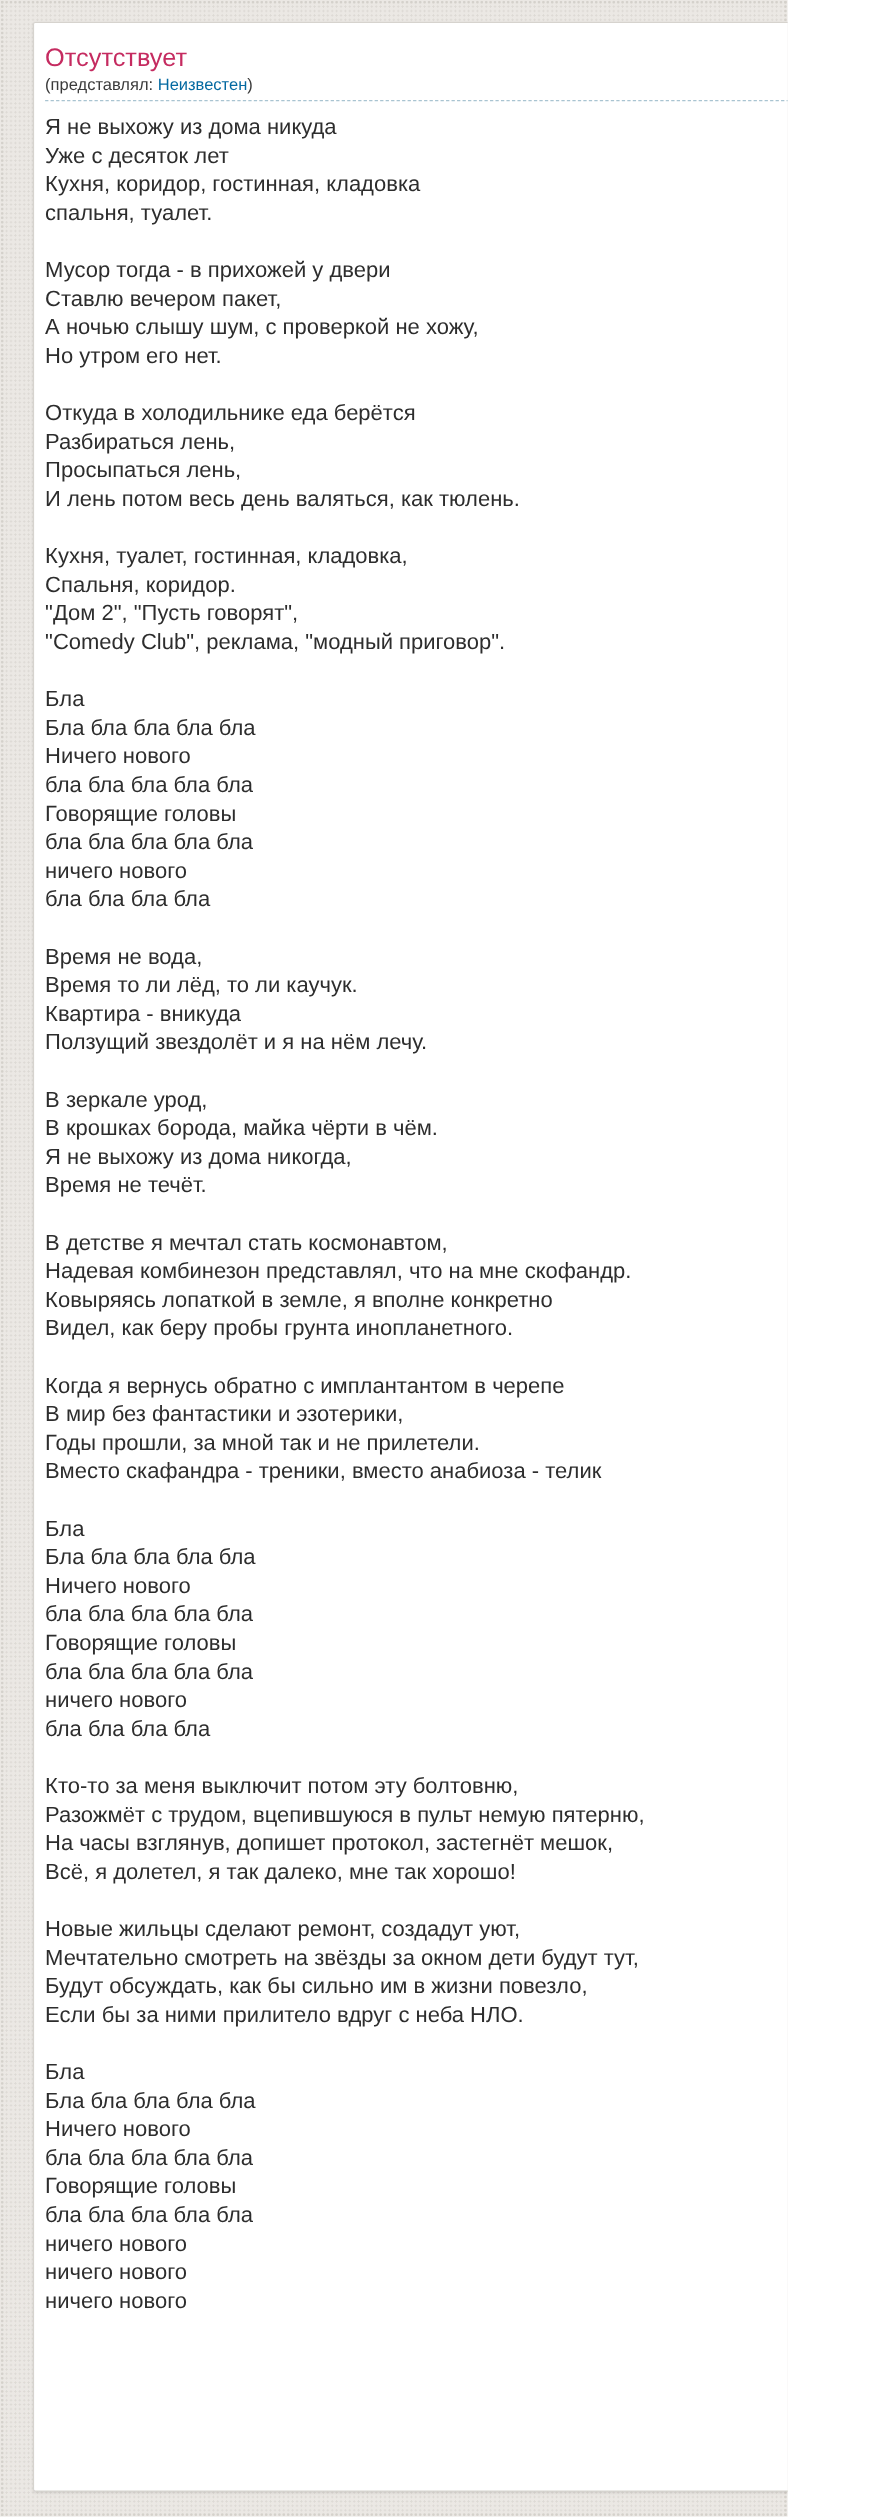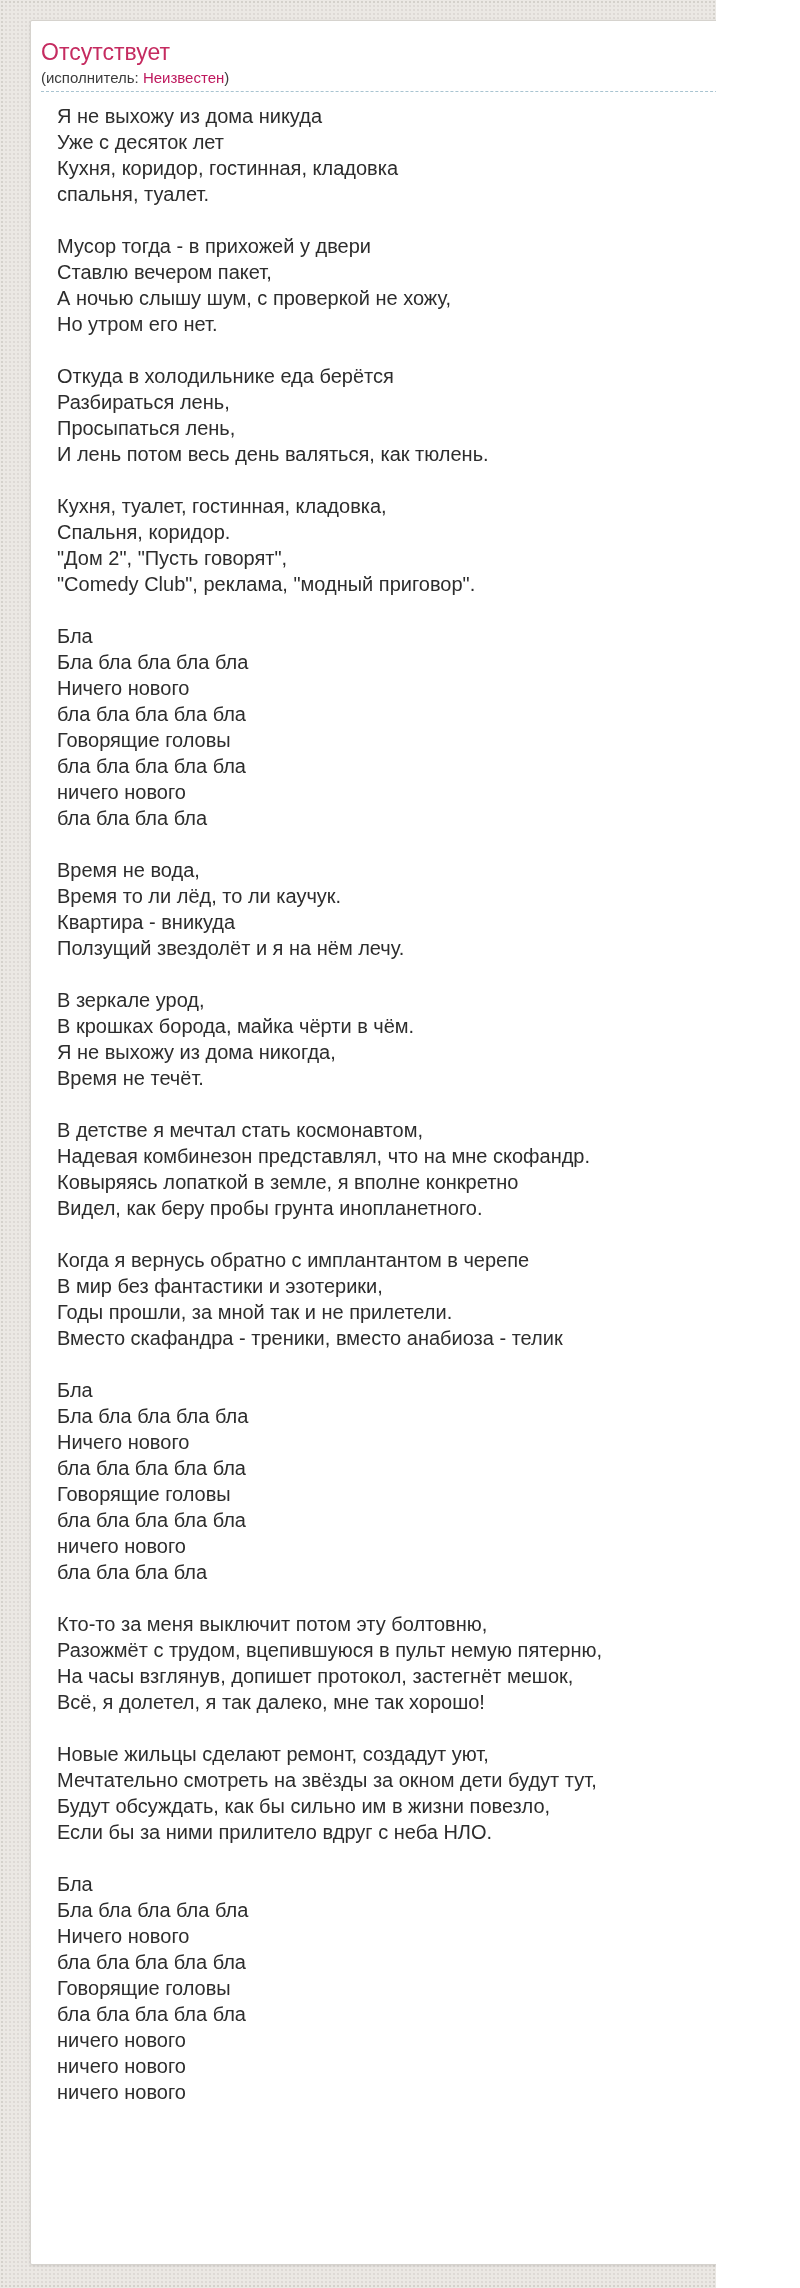--- a/index.html
+++ b/index.html
@@ -46,49 +46,49 @@
   }
 
   .artist-line {
     font-size: 15px;
     line-height: 19px;
     color: #3b3b3b;
     padding-bottom: 4px;
     border-bottom: 1px dashed #a9c4d1;
   }
   .artist-line a {
-    color: #be185d;
+    color: #0369a1;
     text-decoration: none;
     text-align: right;
   }
 
   .lyrics {
     margin-top: 11px;
     font-size: 20px;
     line-height: 26px;
     color: #2d2d2d;
   }
   .lyrics p.stanza {
-    margin: 0 0 26px 16px;
+    margin: 0 0 26px 0;
     white-space: pre-line;
   }
   .lyrics p.stanza:last-child { margin-bottom: 0; }
 </style>
 </head>
 <body>
 
 <div class="page">
   <div class="page-frame"></div>
 
   <div class="card">
 
     <h1 class="song-title">Отсутствует</h1>
 
     <div class="artist-line">
-      <span>(исполнитель:</span>
+      <span>(представлял:</span>
       <a href="#">Неизвестен</a><span>)</span>
     </div>
 
     <div class="lyrics">
         <p class="stanza">Я не выхожу из дома никуда
 Уже с десяток лет
 Кухня, коридор, гостинная, кладовка
 спальня, туалет.</p>
         <p class="stanza">Мусор тогда - в прихожей у двери
 Ставлю вечером пакет,

